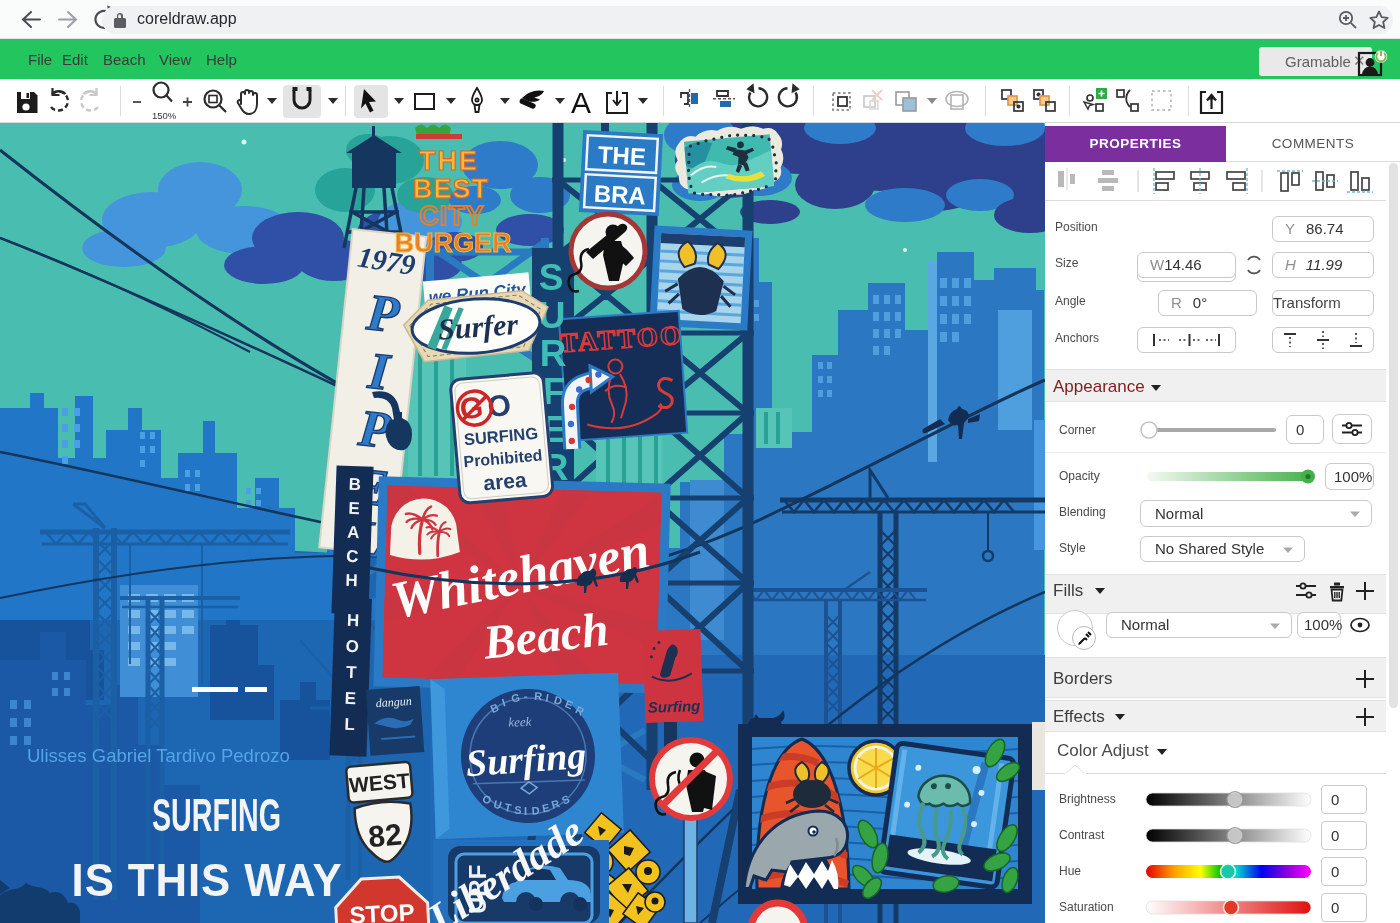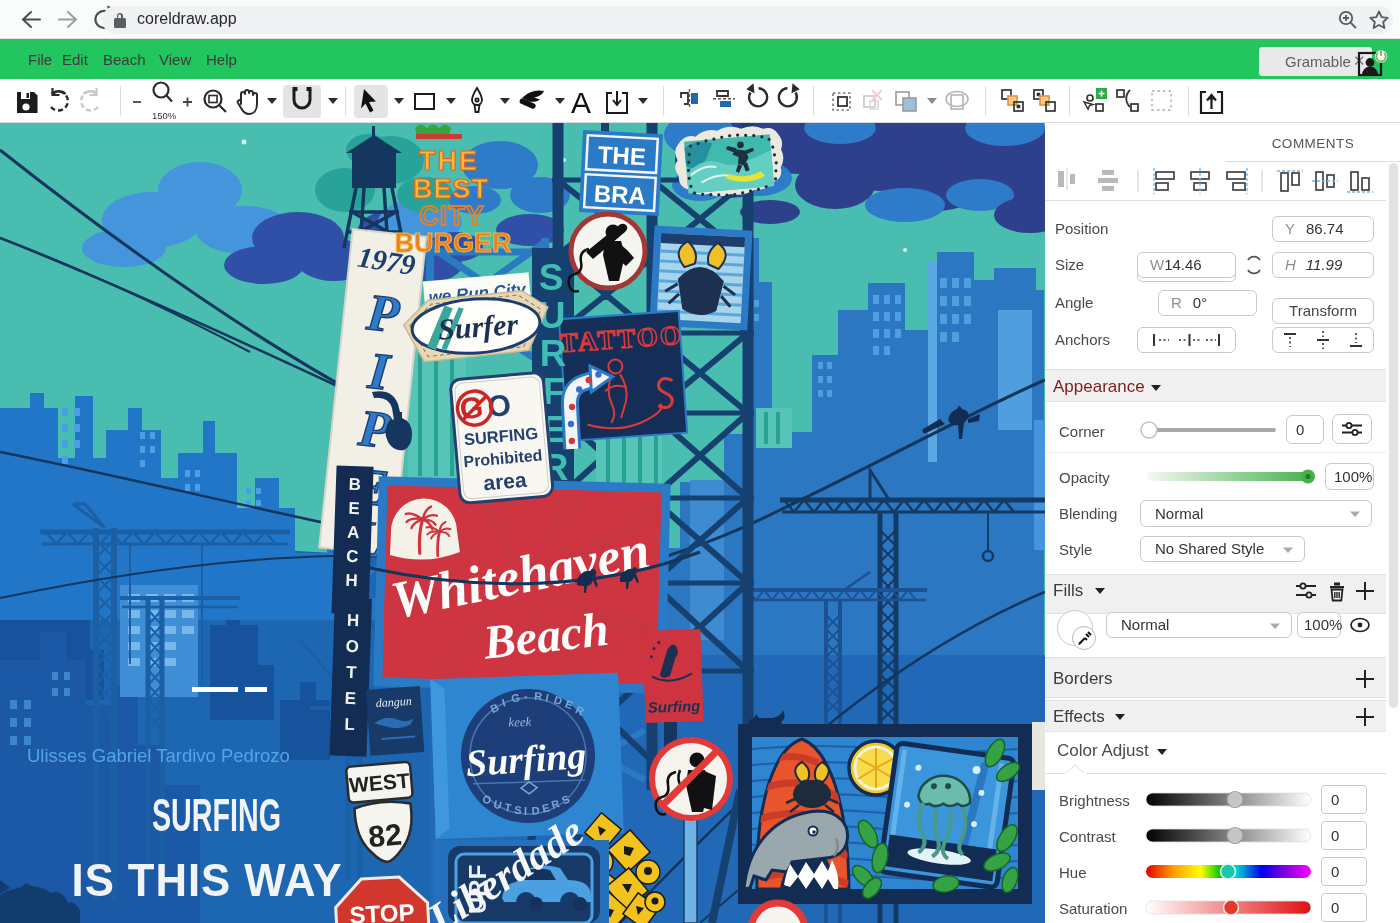--- a/index.html
+++ b/index.html
@@ -16,21 +16,21 @@
   #toolbar { position:absolute; left:0; top:80px; width:1400px; height:43px;
     background:#fff; border-bottom:1px solid #d9d9d9; }
   .tsep { position:absolute; top:6px; width:1px; height:30px; background:#dcdcdc; }
   .caret { position:absolute; width:0; height:0; border-left:5px solid transparent;
     border-right:5px solid transparent; border-top:6px solid #2b2b2b; top:101px; }
   #canvas { position:absolute; left:0; top:123px; width:1045px; height:800px; }
   #panel { position:absolute; left:1045px; top:123px; width:355px; height:800px;
     background:#fff; overflow:hidden; }
   .phead { position:absolute; left:0; width:341px; background:#f0f0f0;
     border-top:1px solid #e2e2e2; border-bottom:1px solid #e2e2e2; }
-  .plabel { position:absolute; font-size:15px; color:#4a4a4a; }
+  .plabel { position:absolute; font-size:12px; color:#4a4a4a; }
   .pbox { position:absolute; border:1px solid #c9c9c9; border-radius:6px; background:#fff;
     font-size:15px; color:#333; }
   .pfx { color:#8f8f8f; }
 </style>
 </head>
 <body>
 
 <div id="topbar">
   <svg class="abs" style="left:0;top:0" width="1400" height="39">
 
@@ -959,20 +959,22 @@
   <path fill="#132c54" d="M945 424 l-19 9 q-5 1 -3 -4 l17 -10 Z M968 419 l12 -5 -1 7 -11 2 Z"></path>
 
   <rect x="1032" y="722" width="13" height="68" fill="#e8e6de"></rect>
 
   <text x="27" y="762" font-size="18.5" fill="#55a4e6" font-family="Liberation Sans, sans-serif">Ulisses Gabriel Tardivo Pedrozo</text>
 </svg>
 </div>
 
 <div id="panel">
 
+  <div class="abs" style="left:0;top:3px;width:181px;height:36px;background:#7b2f9e;color:#fff;
+       font-size:13.5px;font-weight:bold;letter-spacing:.5px;text-align:center;line-height:36px;">PROPERTIES</div>
   <div class="abs" style="left:181px;top:3px;width:174px;height:36px;border-bottom:1px solid #ddd;color:#555;
        font-size:13.5px;letter-spacing:.5px;text-align:center;line-height:36px;">COMMENTS</div>
 
   <svg class="abs" style="left:0;top:39px" width="355" height="39">
     <g fill="#b9b9b9">
       <rect x="13" y="9" width="6" height="16"></rect>
         <rect x="25" y="12" width="5" height="10"></rect>
       <path d="M22 6 v22" stroke="#d9d9d9" stroke-width="1.2" fill="none"></path>
       <rect x="57" y="8" width="12" height="5"></rect>
         <rect x="53" y="16" width="20" height="5"></rect>
@@ -1030,21 +1032,21 @@
      <span class="pfx" style="margin-left:12px">W</span><span style="">14.46</span></div>
   <svg class="abs" style="left:199px;top:132px" width="20" height="20">
     <path d="M4 5 a7 7 0 0 1 12 0 M16 15 a7 7 0 0 1 -12 0" fill="none" stroke="#555" stroke-width="1.8"></path>
   </svg>
   <div class="pbox" style="left:227px;top:129px;width:102px;height:26px;line-height:24px;font-style:italic;">
      <span class="pfx" style="margin-left:12px">H</span><span style="margin-left:10px">11.99</span></div>
 
   <div class="plabel" style="left:10px;top:171px">Angle</div>
   <div class="pbox" style="left:92px;top:167px;width:99px;height:26px;line-height:24px;margin-left:21px;">
      <span class="pfx" style="margin-left:12px">R</span><span style="margin-left:11px">0°</span></div>
-  <div class="pbox" style="left:227px;top:167px;width:102px;height:26px;line-height:24px;text-align:center;color:#444;margin-top:8px;">Transform</div>
+  <div class="pbox" style="left:227px;top:167px;width:102px;height:26px;line-height:24px;text-align:left;color:#444;">Transform</div>
 
   <div class="plabel" style="left:10px;top:208px">Anchors</div>
   <div class="pbox" style="left:92px;top:204px;width:99px;height:26px;"></div>
   <svg class="abs" style="left:92px;top:204px" width="99" height="26">
     <g stroke="#333" stroke-width="2" fill="none">
       <path d="M17 7 v12"></path>
         <path d="M22 13 h10" stroke-dasharray="2 2.5" stroke-width="1.6"></path>
       <path d="M42 13 h8" stroke-dasharray="2 2.5" stroke-width="1.6"></path>
         <path d="M52.5 7 v12"></path>
         <path d="M56 13 h8" stroke-dasharray="2 2.5" stroke-width="1.6"></path>

